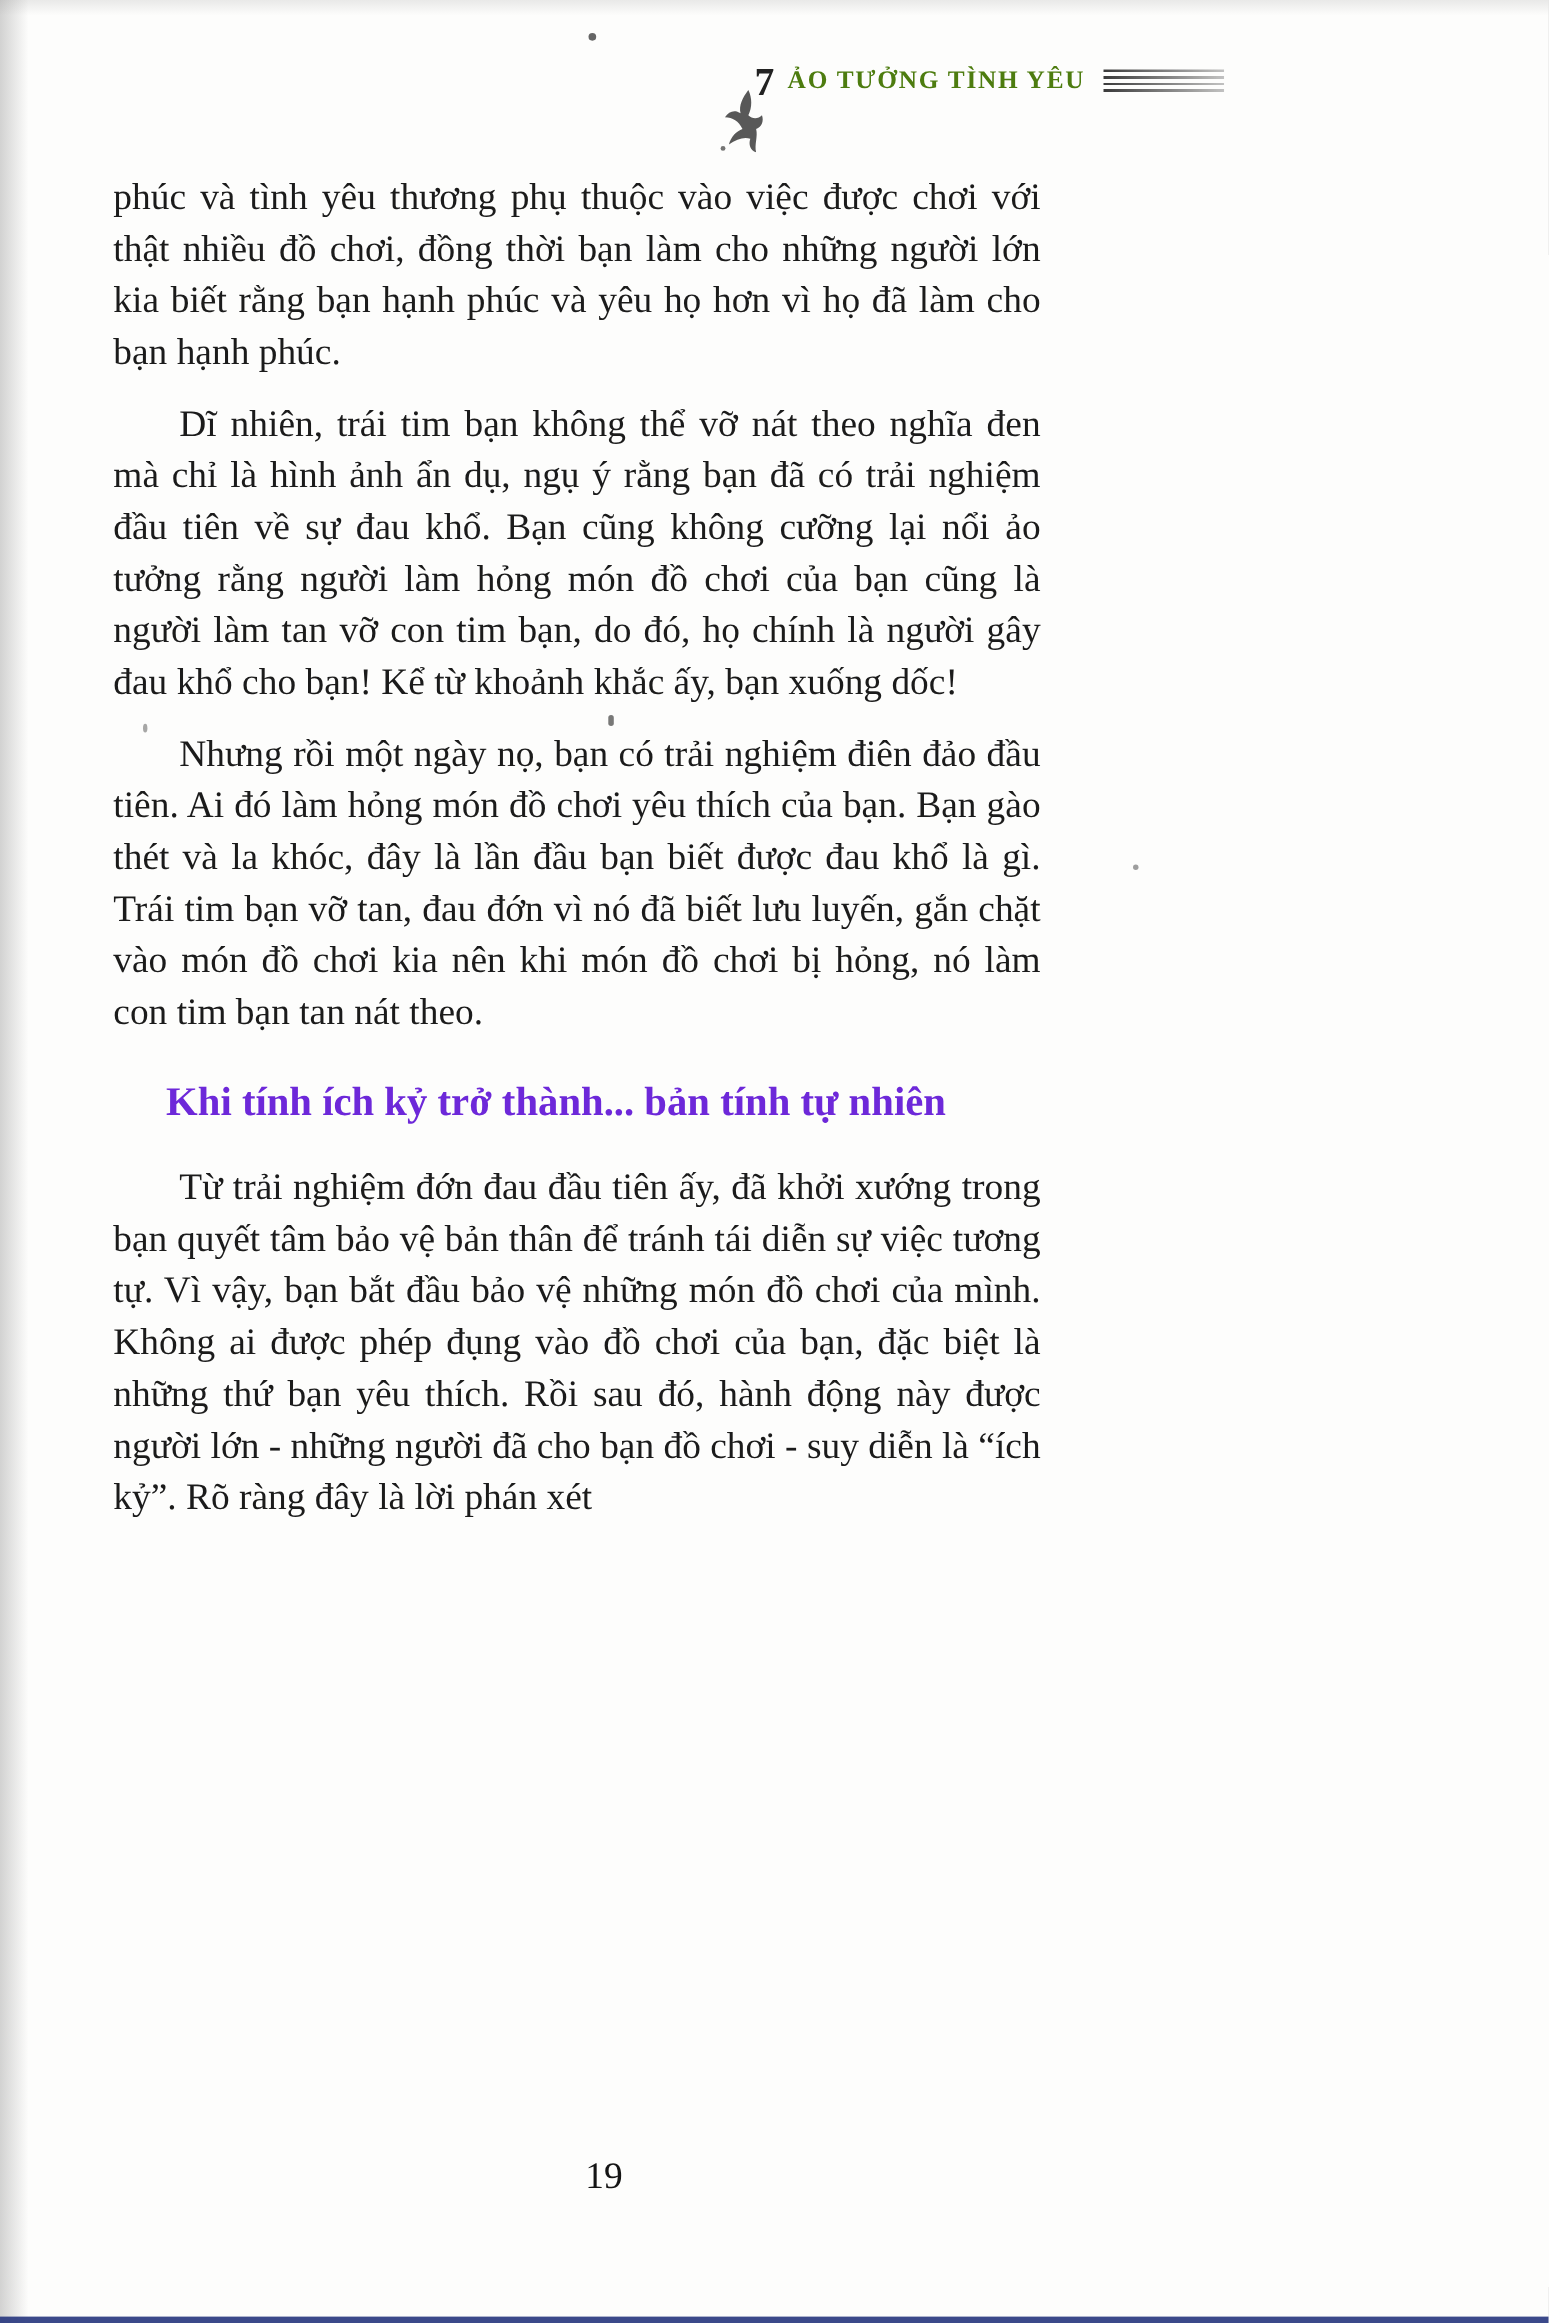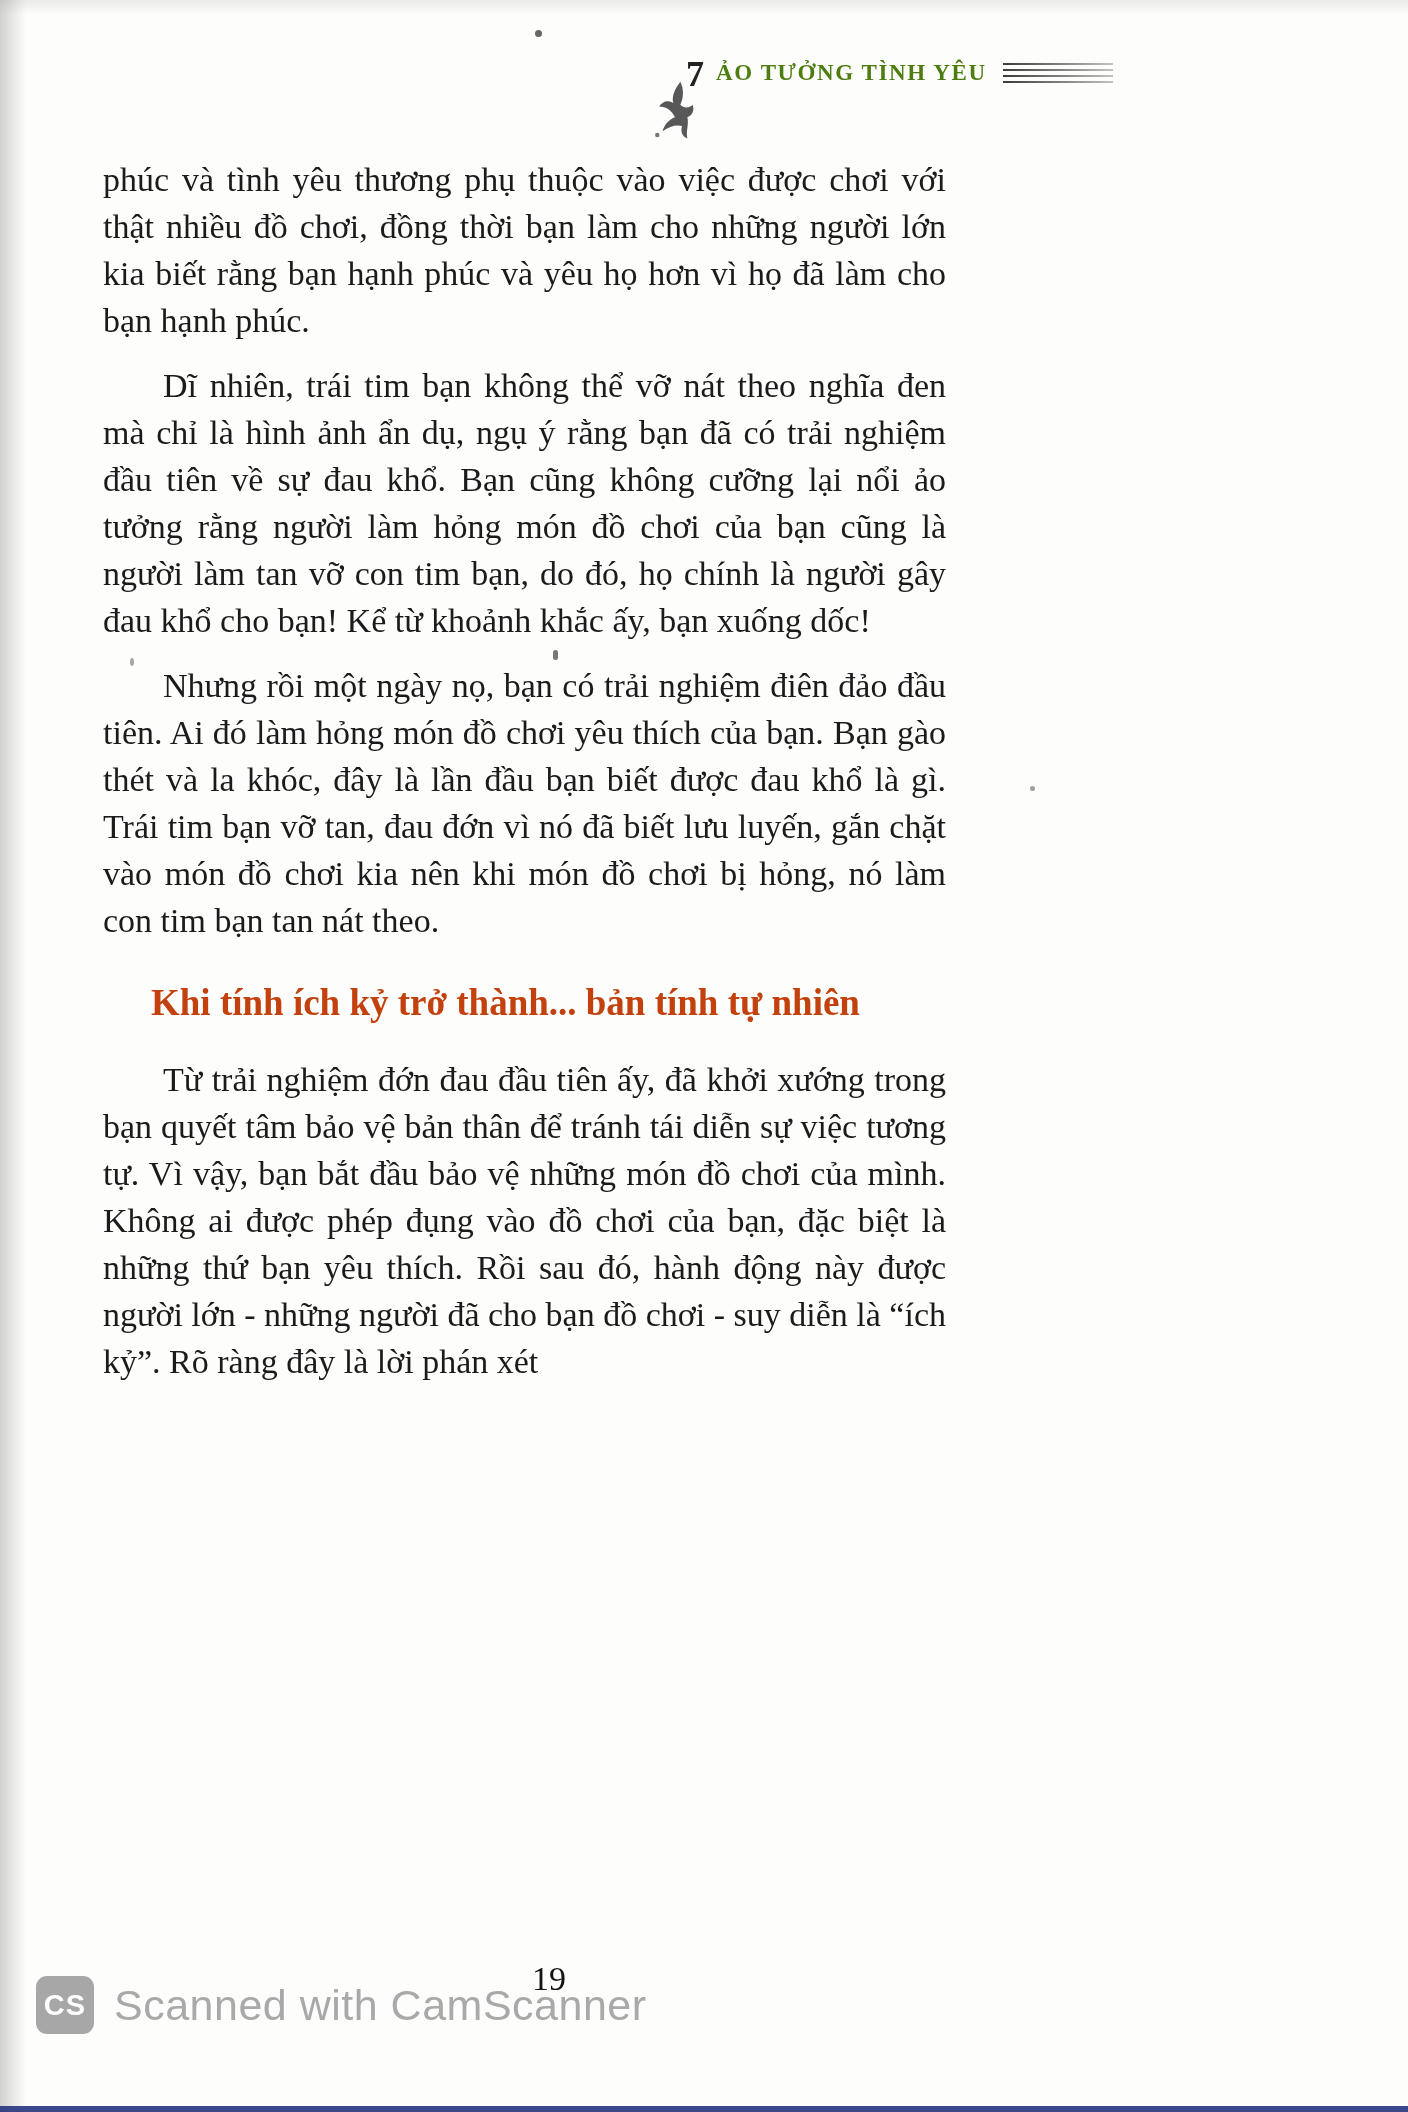--- a/index.html
+++ b/index.html
@@ -58,21 +58,21 @@
 
   
   .text-block {
     position:absolute; left:103px; top:156px; width:843px;
     font-size:34px; line-height:47px;
     text-align:justify;
   }
   .text-block p { margin:0 0 18px 0; text-indent:60px; }
   .text-block p.no-indent { text-indent:0; }
   .section-heading {
-    font-size:37px; line-height:50px; font-weight:bold; color:#c2410c;
+    font-size:37px; line-height:50px; font-weight:bold; color:#6d28d9;
     margin:34px 0 28px 0; text-indent:48px;
   }
 
   .page-number {
     position:absolute; top:1960px; left:499px; width:100px;
     text-align:center; font-size:34px; color:#141414; z-index:3;
   }
 
   
   .footer {
@@ -120,20 +120,16 @@
   <div class="text-block">
     <p class="no-indent">phúc và tình yêu thương phụ thuộc vào việc được chơi với thật nhiều đồ chơi, đồng thời bạn làm cho những người lớn kia biết rằng bạn hạnh phúc và yêu họ hơn vì họ đã làm cho bạn hạnh phúc.</p>
     <p>Dĩ nhiên, trái tim bạn không thể vỡ nát theo nghĩa đen mà chỉ là hình ảnh ẩn dụ, ngụ ý rằng bạn đã có trải nghiệm đầu tiên về sự đau khổ. Bạn cũng không cưỡng lại nổi ảo tưởng rằng người làm hỏng món đồ chơi của bạn cũng là người làm tan vỡ con tim bạn, do đó, họ chính là người gây đau khổ cho bạn! Kể từ khoảnh khắc ấy, bạn xuống dốc!</p>
     <p>Nhưng rồi một ngày nọ, bạn có trải nghiệm điên đảo đầu tiên. Ai đó làm hỏng món đồ chơi yêu thích của bạn. Bạn gào thét và la khóc, đây là lần đầu bạn biết được đau khổ là gì. Trái tim bạn vỡ tan, đau đớn vì nó đã biết lưu luyến, gắn chặt vào món đồ chơi kia nên khi món đồ chơi bị hỏng, nó làm con tim bạn tan nát theo.</p>
     <h2 class="section-heading">Khi tính ích kỷ trở thành... bản tính tự nhiên</h2>
     <p>Từ trải nghiệm đớn đau đầu tiên ấy, đã khởi xướng trong bạn quyết tâm bảo vệ bản thân để tránh tái diễn sự việc tương tự. Vì vậy, bạn bắt đầu bảo vệ những món đồ chơi của mình. Không ai được phép đụng vào đồ chơi của bạn, đặc biệt là những thứ bạn yêu thích. Rồi sau đó, hành động này được người lớn - những người đã cho bạn đồ chơi - suy diễn là “ích kỷ”. Rõ ràng đây là lời phán xét</p>
   </div>
 
   <div class="page-number">19</div>
 
-  <div class="footer">
-    <span class="cs-logo">CS</span>
-    <span class="watermark-text">Scanned with CamScanner</span>
-  </div>
 
   <div class="scan-edge-line"></div>
 
 </div>
 
 </body></html>

